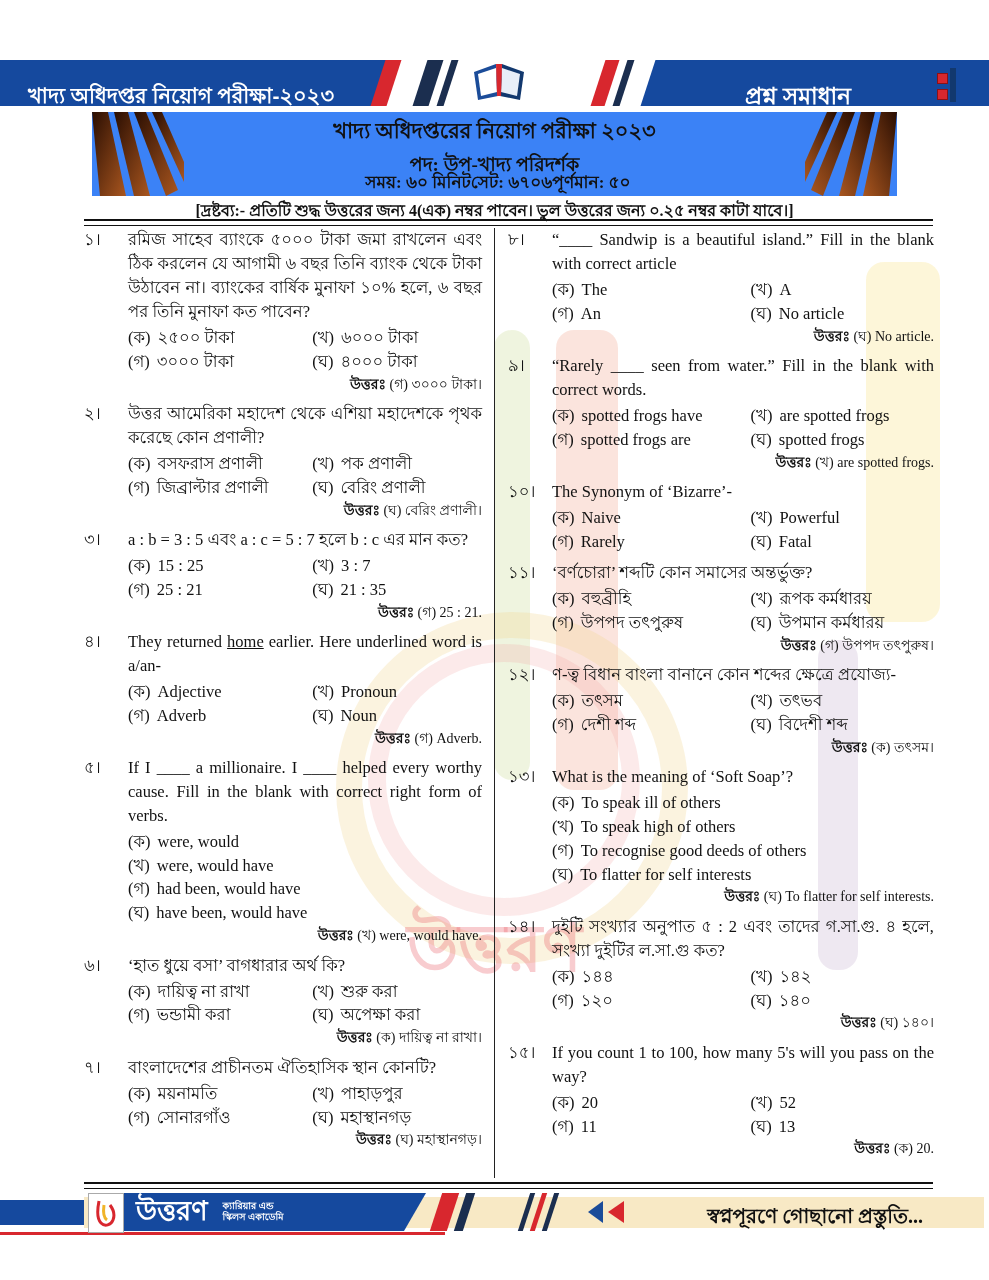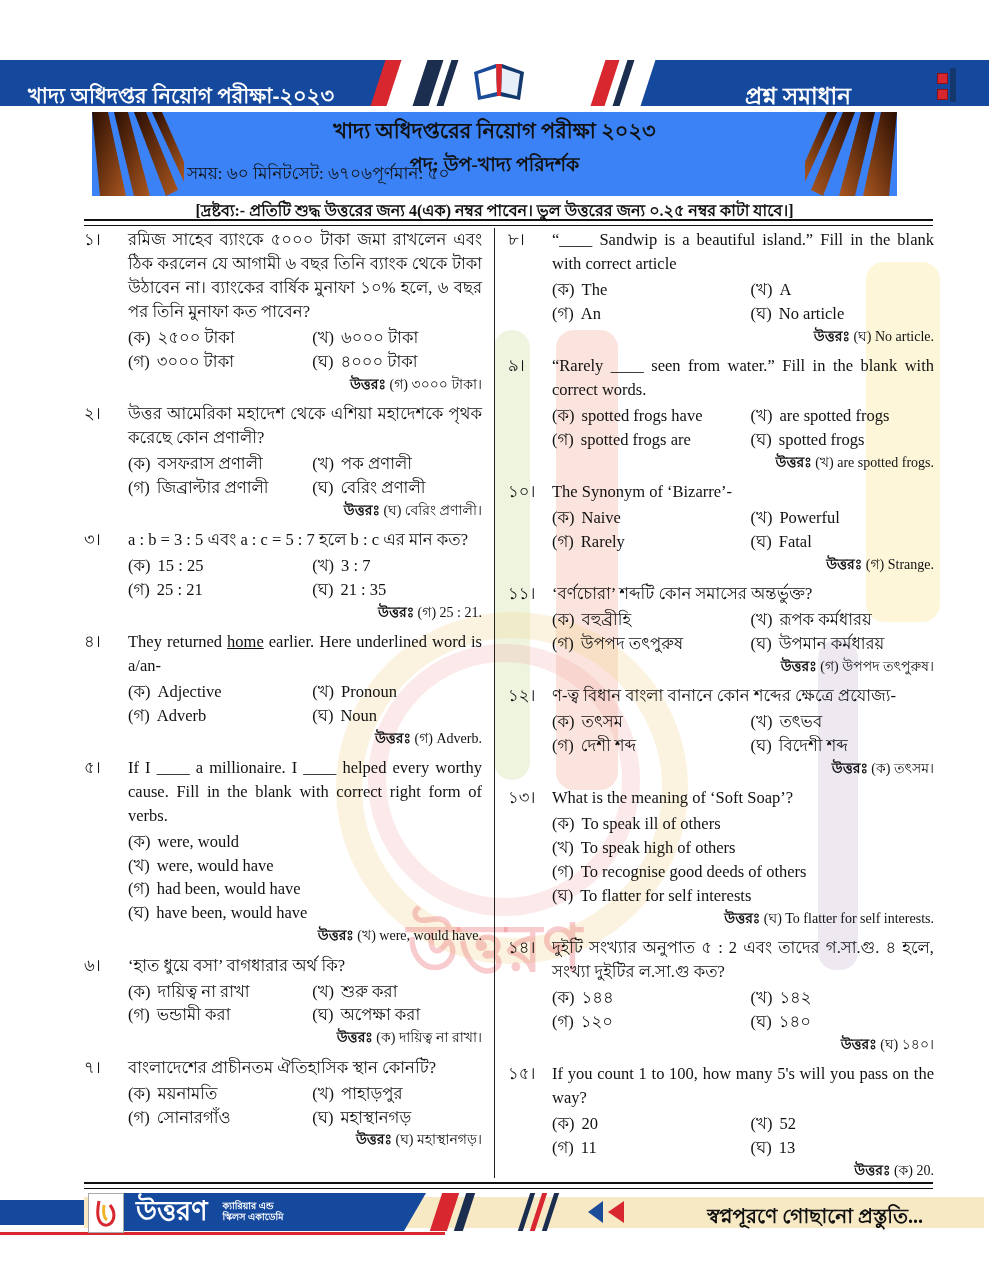--- a/index.html
+++ b/index.html
@@ -29,22 +29,22 @@
 
   
   .hdr{position:absolute;top:112px;left:92px;width:805px;height:84px;background:#3b82f6;}
   .hand{position:absolute;top:0;height:84px;width:92px;}
   .hand-l{left:0;}
   .hand-r{right:0;transform:scaleX(-1);}
   .hdr-title{position:absolute;top:3px;left:0;width:100%;text-align:center;
              font-weight:bold;font-size:21px;}
   .hdr-post{position:absolute;top:30px;left:0;width:100%;text-align:center;
             font-weight:bold;font-size:19px;margin-top:8px;}
-  .hdr-meta{position:absolute;top:48px;left:95px;right:88px;display:flex;
-            justify-content:flex-start;font-weight:normal;font-size:17px;}
+  .hdr-meta{position:absolute;top:57px;left:95px;right:88px;display:flex;
+            justify-content:center;font-weight:bold;font-size:17px;}
   .note{position:absolute;top:198px;left:0;width:100%;text-align:center;
         font-weight:bold;font-size:16px;}
   .rule{position:absolute;left:84px;right:56px;height:4px;
         border-top:2px solid #111;border-bottom:1px solid #111;}
   .rule-top{top:219px;}
   .rule-bot{top:1182px;}
 
   
   .wm{position:absolute;inset:0;z-index:1;pointer-events:none;}
   .wm-ring1{position:absolute;left:336px;top:612px;width:300px;height:300px;border-radius:50%;
@@ -421,21 +421,20 @@
               </div>
               <div class="opt">
                 <span class="opt-label">(গ)</span>
                 <span class="opt-text">Rarely</span>
               </div>
               <div class="opt">
                 <span class="opt-label">(ঘ)</span>
                 <span class="opt-text">Fatal</span>
               </div>
             </div>
-            <p class="answer"><span class="ans-prefix">উত্তরঃ </span><span class="ans-text">(গ) Strange.</span></p>
           </div>
         </div>
         <div class="question">
           <span class="qnum">১১।</span>
           <div class="qbody">
             <p class="qtext"><span>‘বর্ণচোরা’ শব্দটি কোন সমাসের অন্তর্ভুক্ত?</span></p>
             <div class="opts-grid">
               <div class="opt">
                 <span class="opt-label">(ক)</span>
                 <span class="opt-text">বহুব্রীহি</span>

